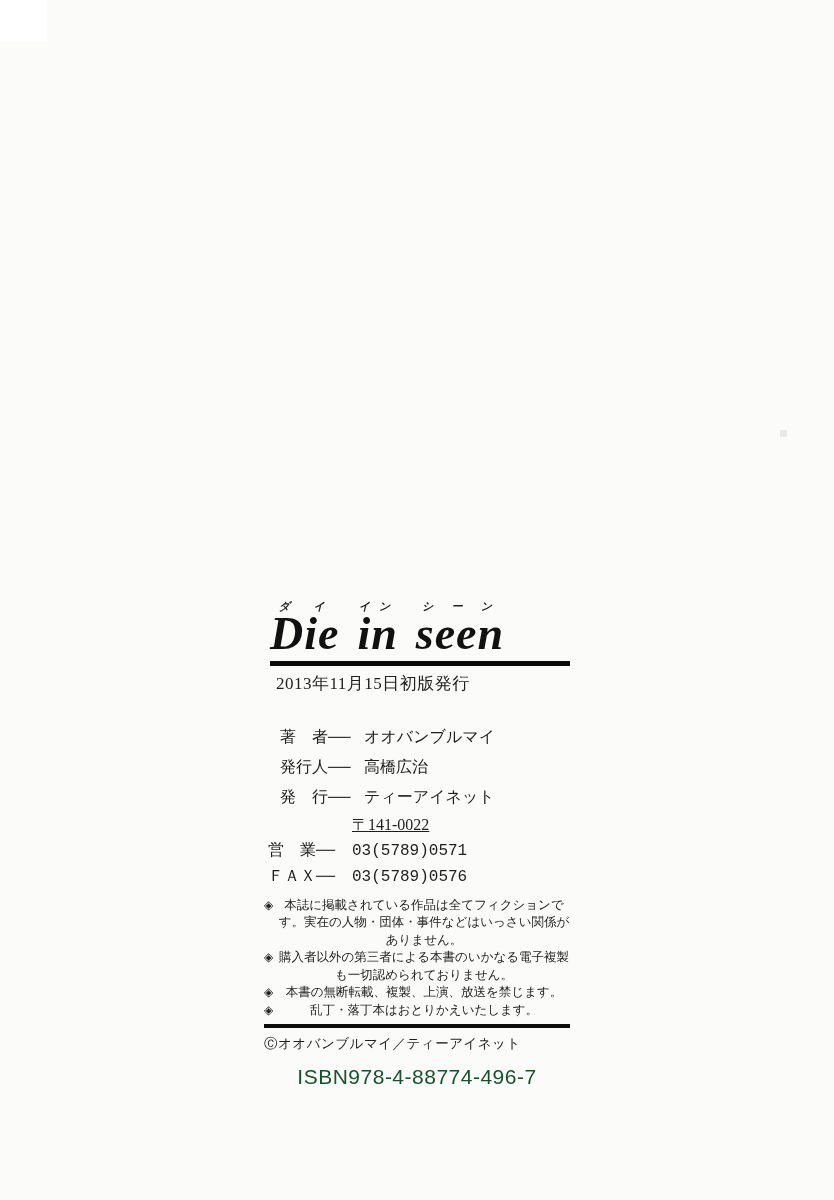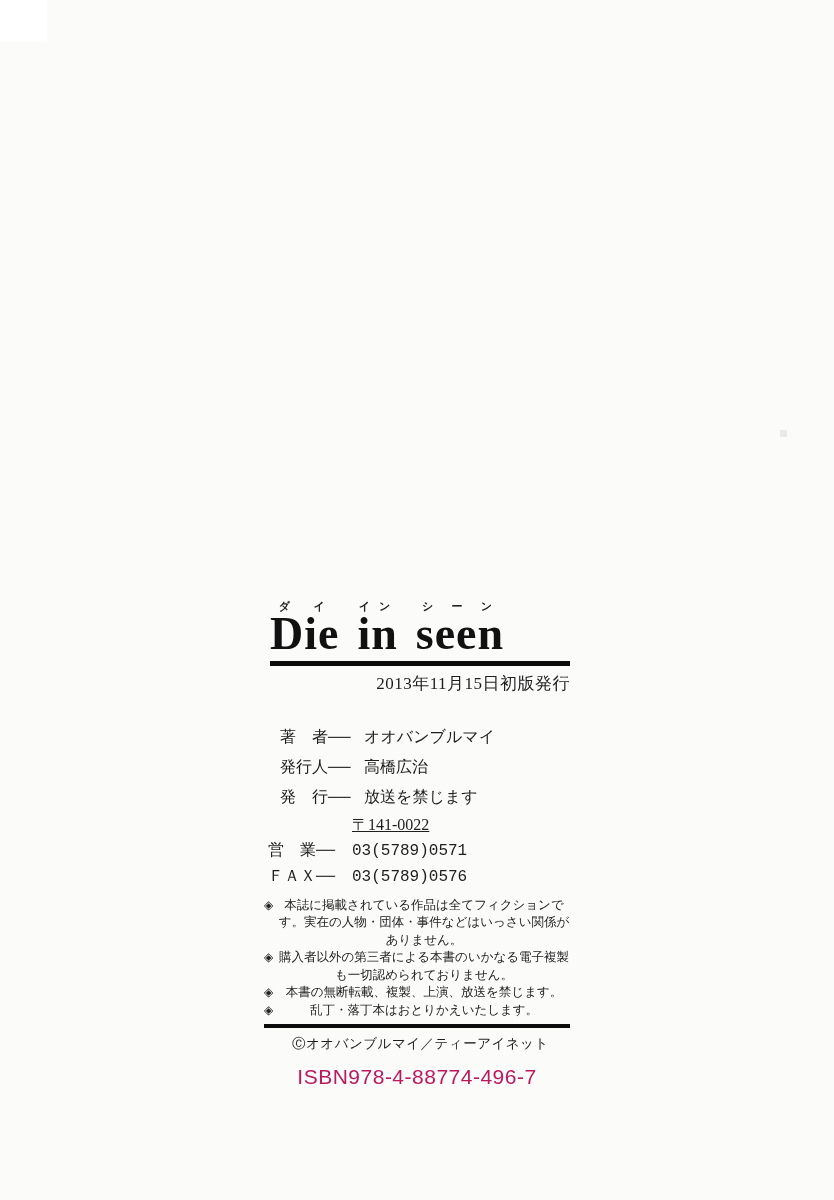--- a/index.html
+++ b/index.html
@@ -22,53 +22,53 @@
   }
   .colophon {
     position: absolute; left: 264px; top: 600px; width: 306px;
   }
   
   .title-block { margin-left: 6px; }
   .book-title {
     font-size: 46px; font-weight: bold; line-height: 1.04;
     letter-spacing: 1px; white-space: nowrap; color: #111;
   }
-  .book-title ruby { ruby-align: space-around; }
+  .book-title ruby { ruby-align: space-around; font-style: italic; }
   .book-title ruby:not(:last-child) { margin-right: 18px; }
   .book-title rt {
     font-size: 11px; font-weight: bold; letter-spacing: 0.55em;
     color: #222; padding-bottom: 2px;
   }
   .rule-thick {
     height: 5px; background: #0c0c0c; margin-top: 3px; width: 100%;
   }
-  .edition-date { margin-left: 6px; margin-top: 6px; font-size: 17px; letter-spacing: 0.5px; text-align: right; }
+  .edition-date { margin-left: 6px; margin-top: 6px; font-size: 17px; letter-spacing: 0.5px; }
 
   
   .staff { margin-top: 27px; margin-left: 16px; font-size: 16px; }
   .info-row { display: flex; line-height: 30px; }
   .info-row .label { width: 48px; flex: none; }
   .info-row .dash { width: 36px; flex: none; }
   .addr-lines { margin-left: 88px; font-size: 16px; text-decoration: underline; }
   .addr-lines div { line-height: 26px; }
   .contact { margin-left: 4px; font-size: 16px; }
   .contact .info-row { line-height: 26px; font-family: Liberation Mono, monospace; }
 
   
   .notes { margin-top: 7px; font-size: 12.5px; line-height: 17.5px; color: #222; }
   .note { display: flex; }
   .note .bullet { width: 14px; flex: none; font-size: 12px; }
   .note .note-text { flex: 1; text-align: center; }
 
   .rule-thick-2 { height: 4px; background: #0c0c0c; margin-top: 5px; width: 100%; }
-  .copyright { margin-top: 7px; font-size: 13.5px; letter-spacing: 0.5px; margin-left: 28px; }
+  .copyright { margin-top: 7px; font-size: 13.5px; letter-spacing: 0.5px; }
   .isbn {
     margin-top: 12px; text-align: center;
     font-family: "Liberation Sans", "DejaVu Sans", sans-serif;
-    font-size: 21px; letter-spacing: 0.5px; color: #be185d;
+    font-size: 21px; letter-spacing: 0.5px; color: #14532d;
   }
 </style>
 </head>
 <body>
 
 <div class="corner-patch"></div>
 <div class="speck"></div>
 
 <div class="colophon">
 
@@ -85,21 +85,21 @@
       <span class="value">オオバンブルマイ</span>
     </div>
     <div class="info-row">
       <span class="label">発行人</span>
       <span class="dash">──</span>
       <span class="value">高橋広治</span>
     </div>
     <div class="info-row">
       <span class="label">発　行</span>
       <span class="dash">──</span>
-      <span class="value">放送を禁じます</span>
+      <span class="value">ティーアイネット</span>
     </div>
   </div>
 
   <div class="addr-lines">
     <div>〒141-0022</div>
   </div>
 
   <div class="contact">
     <div class="info-row">
       <span class="label">営　業</span>

